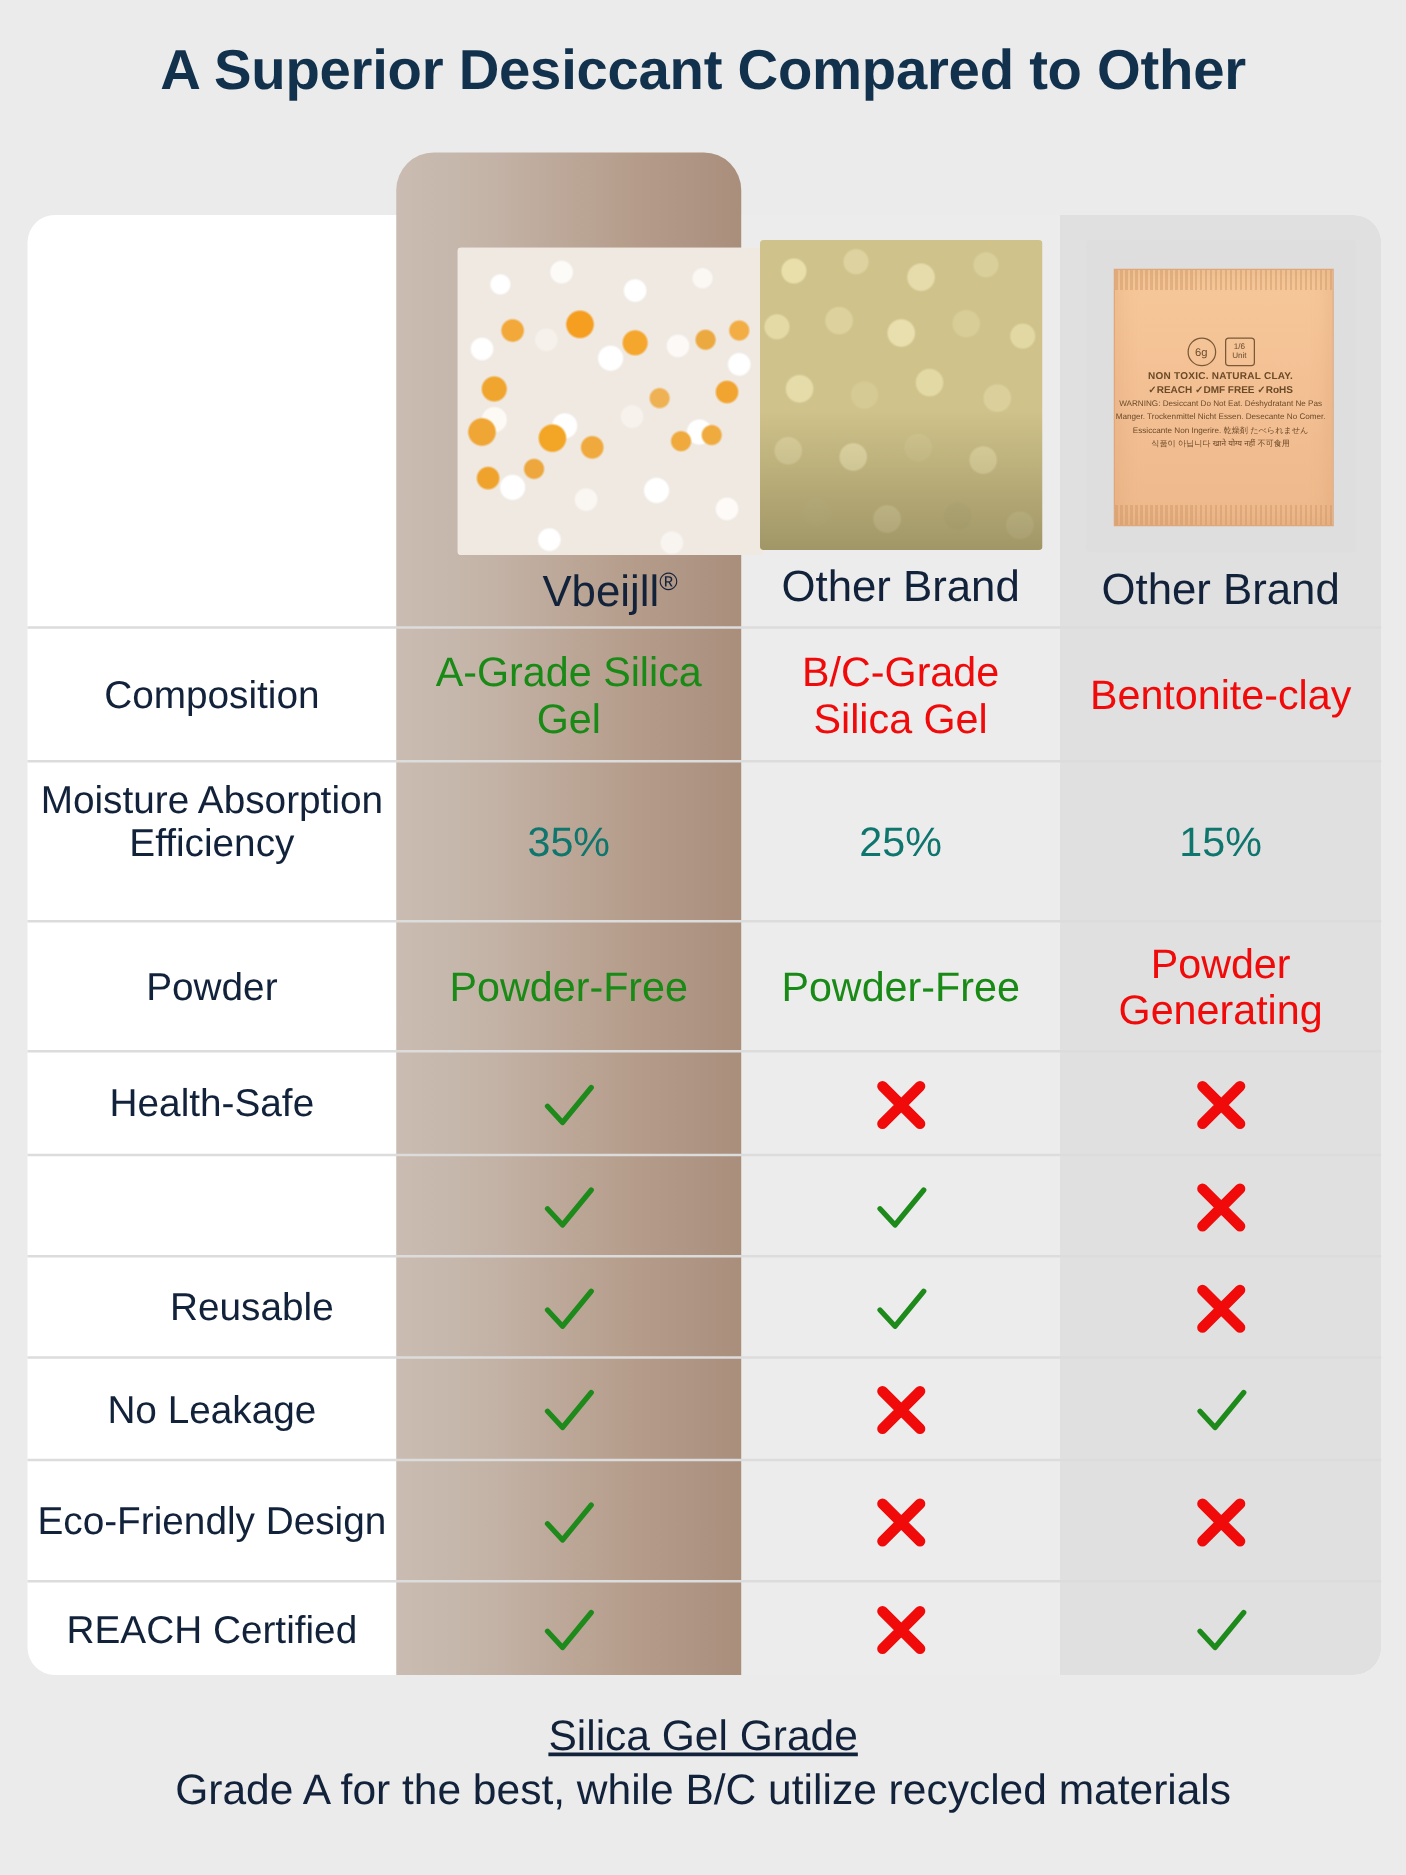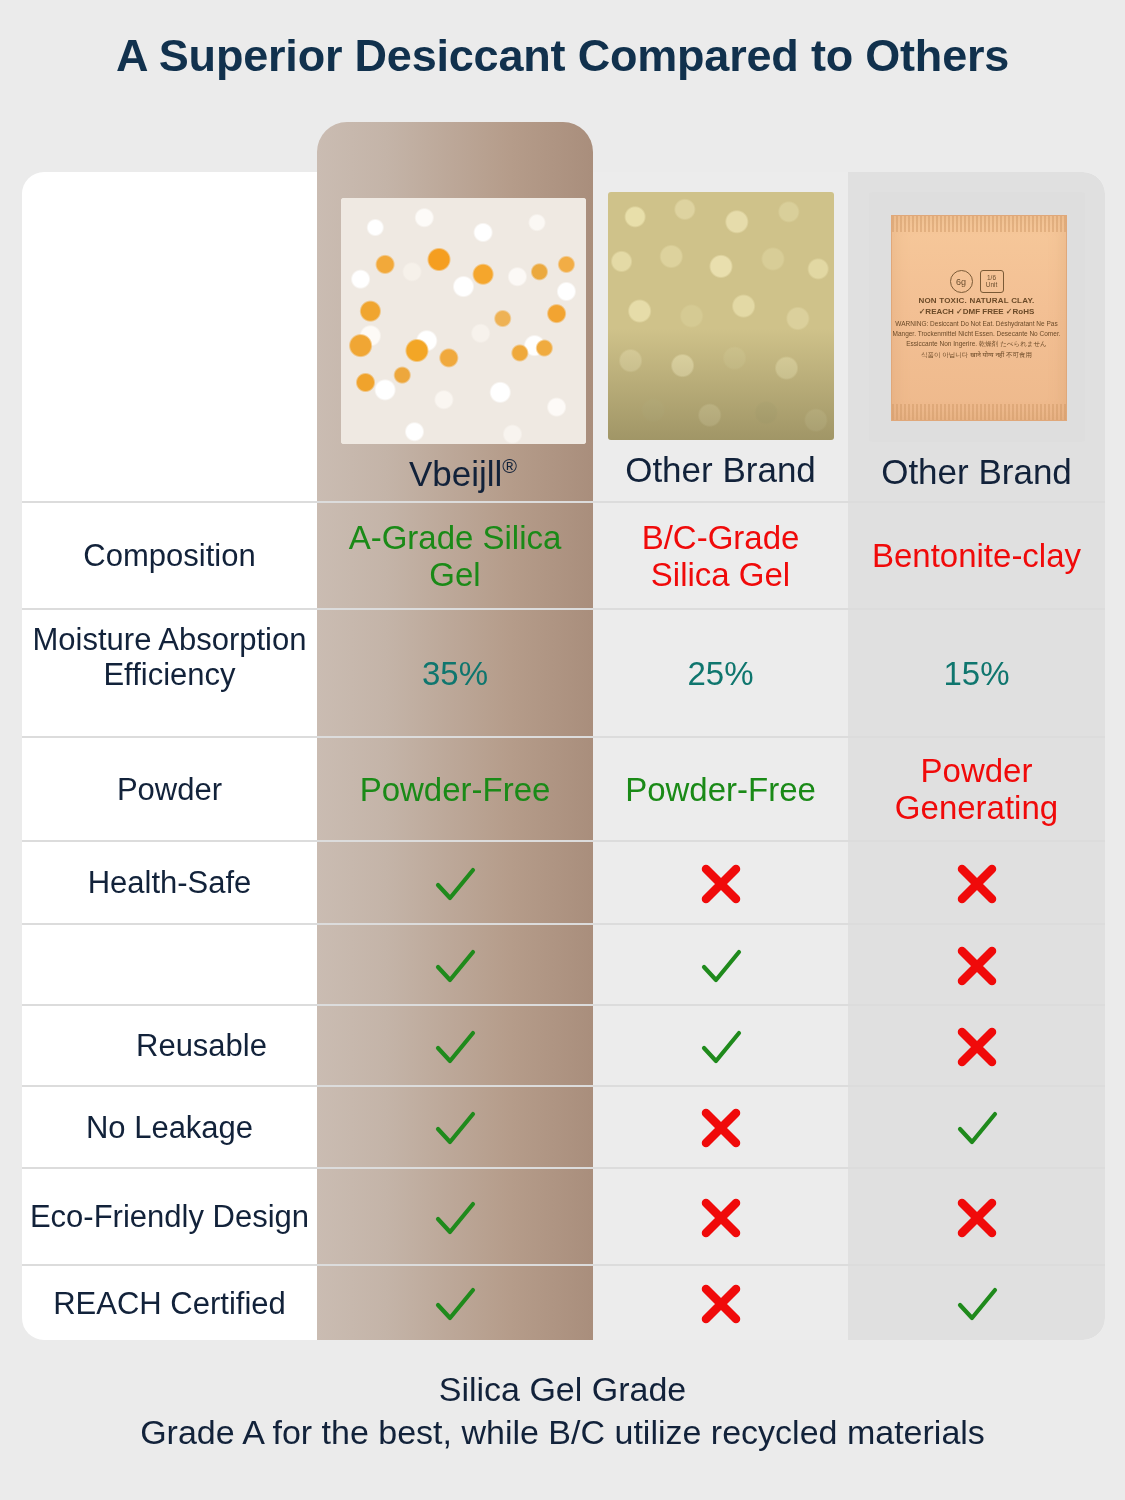--- a/index.html
+++ b/index.html
@@ -117,21 +117,21 @@
   
   .head-cell {
     position: absolute;
     top: 0;
     height: 330px;
     display: flex;
     flex-direction: column;
     align-items: center;
     justify-content: flex-start;
   }
-  .head-cell.h1 { left: 295px; width: 292px; padding-top: 26px; }
+  .head-cell.h1 { left: 295px; width: 292px; padding-top: 26px; padding-left: 25px; }
   .head-cell.h2 { left: 571px; width: 255px; padding-top: 20px; }
   .head-cell.h3 { left: 826px; width: 257px; padding-top: 20px; }
 
   .prod-img {
     border-radius: 3px;
     overflow: hidden;
     position: relative;
   }
   .prod-img.beads-a { width: 245px; height: 246px; }
   .prod-img.beads-b { width: 226px; height: 248px; }
@@ -263,27 +263,27 @@
   
   .mark { width: 54px; height: 54px; display: block; }
 
   
   .footer {
     position: absolute;
     left: 0; top: 1368px; width: 1125px;
     text-align: center;
     color: #12223a;
   }
-  .footer .f1 { font-size: 34px; line-height: 1.26; }
+  .footer .f1 { font-size: 34px; line-height: 1.26; text-decoration: underline; }
   .footer .f2 { font-size: 34px; line-height: 1.26; }
 </style>
 </head>
 <body>
 
-<div class="title">A Superior Desiccant Compared to Others</div>
+<div class="title">A Superior Desiccant Compared to Other</div>
 
 <div class="table-wrap">
   <div class="table-bg"></div>
   <div class="col-bg c3"></div>
   <div class="col-bg c4"></div>
   <div class="col-highlight"></div>
 
   <div class="head-cell h1">
     <div class="prod-img beads-a">
       <div class="tex"></div>

